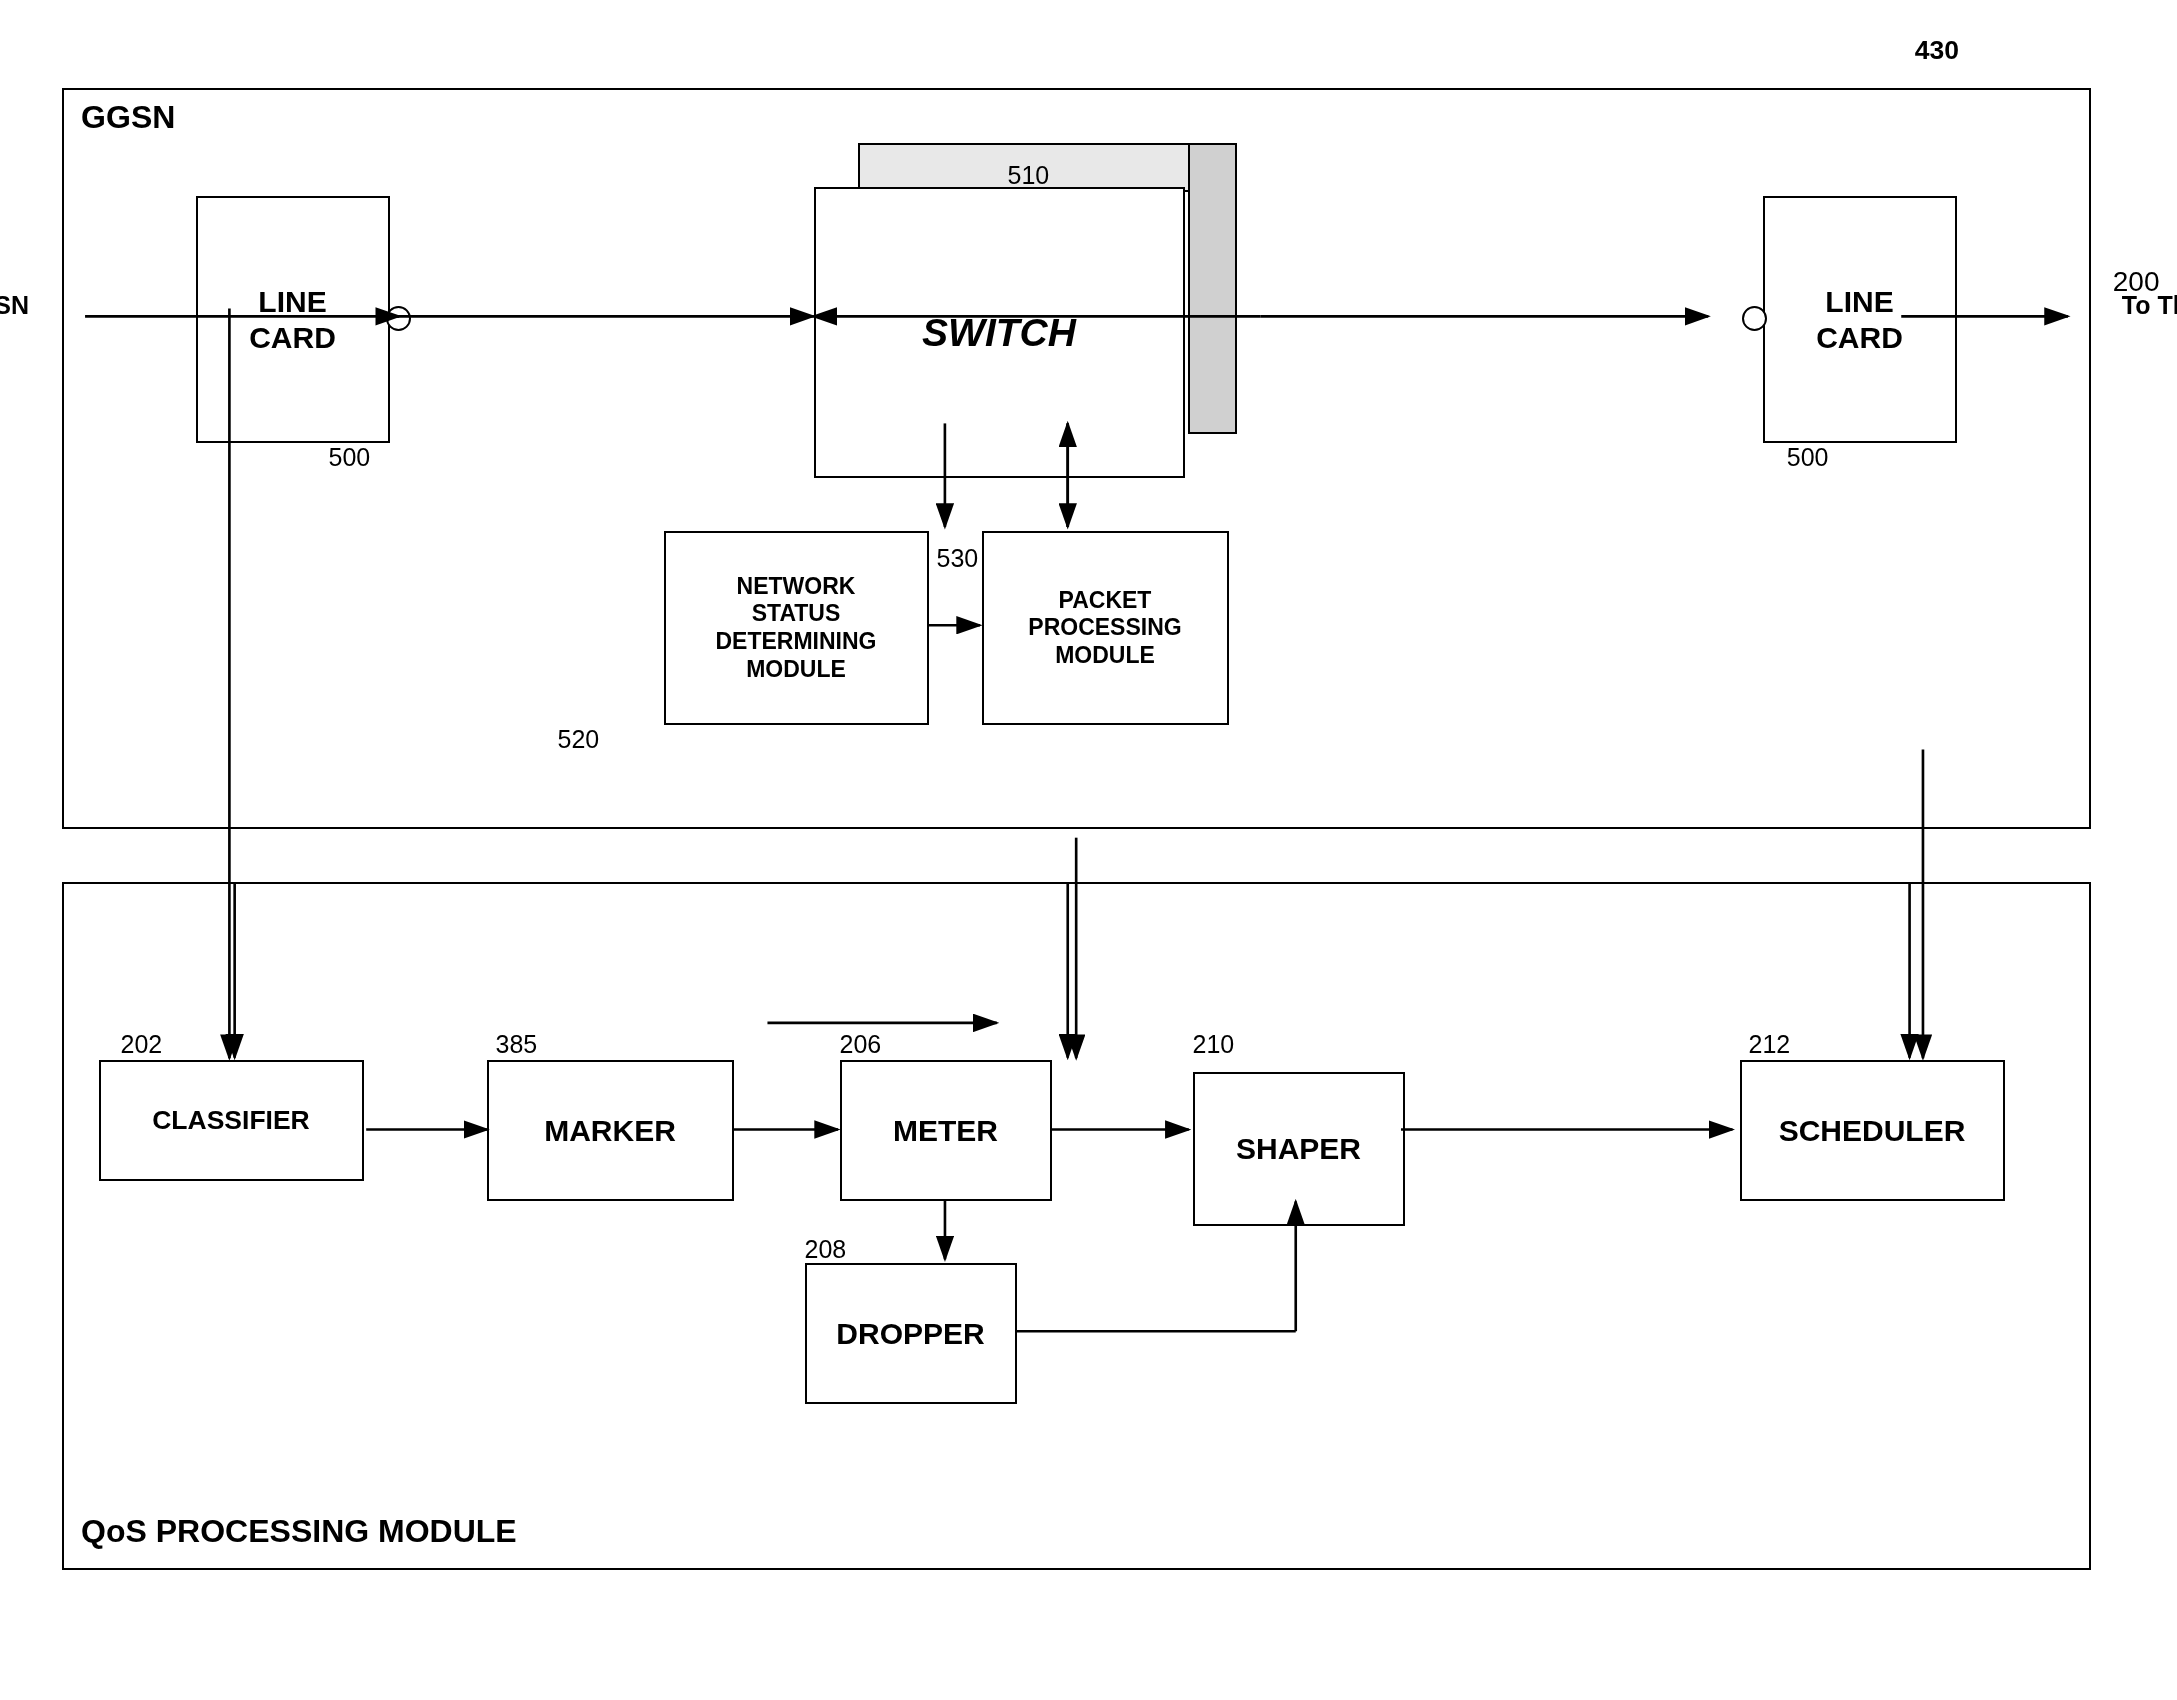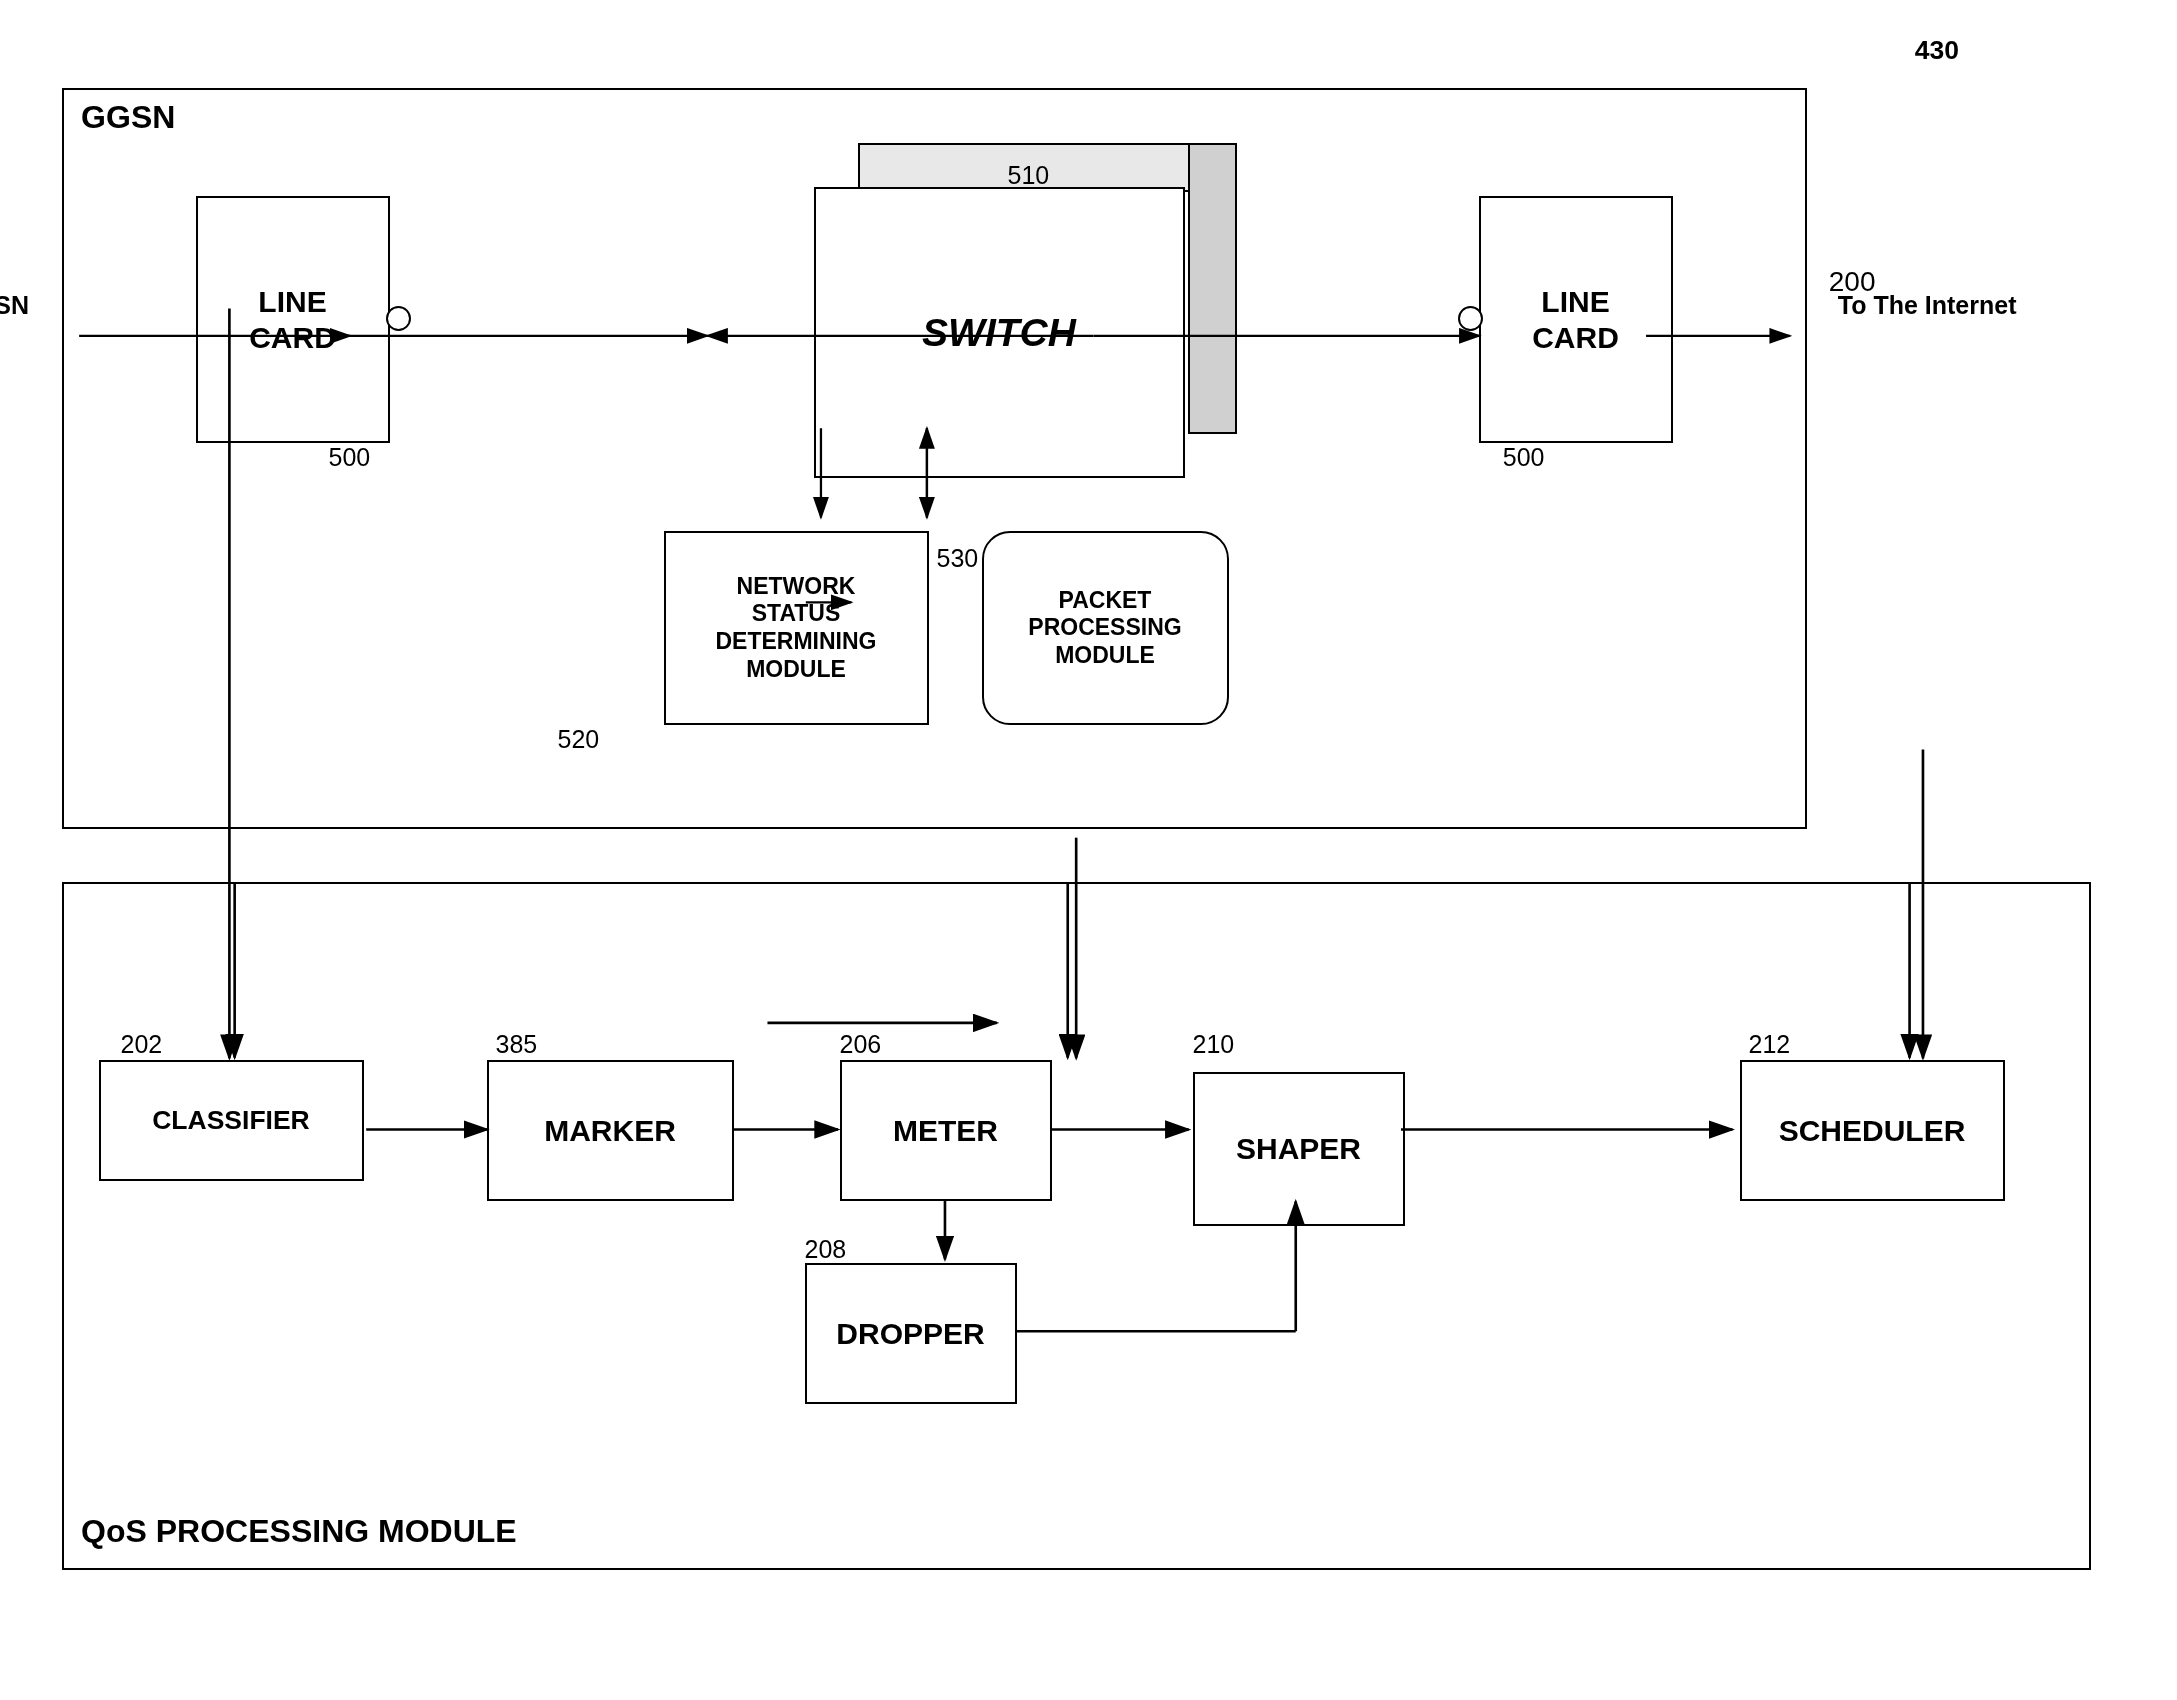--- a/index.html
+++ b/index.html
@@ -18,21 +18,21 @@
       left: 35px;
       width: 2100px;
       height: 1623px;
     }
 
     
     .ggsn-box {
       position: absolute;
       top: 53px;
       left: 26.5px;
-      width: 1745px;
+      width: 2029px;
       height: 741px;
       border: 2.6px solid #000;
       background: #fff;
     }
 
     .ggsn-label {
       position: absolute;
       top: 8.8px;
       left: 17.6px;
       font-size: 32px;
@@ -121,21 +121,20 @@
       width: 265px;
       height: 194px;
     }
 
     
     .packet-processing-box {
       top: 441px;
       left: 918px;
       width: 247px;
       height: 194px;
-      border-radius: 28px;
     }
 
     
     .classifier-box {
       top: 176px;
       left: 35px;
       width: 265px;
       height: 121px;
     }
 

